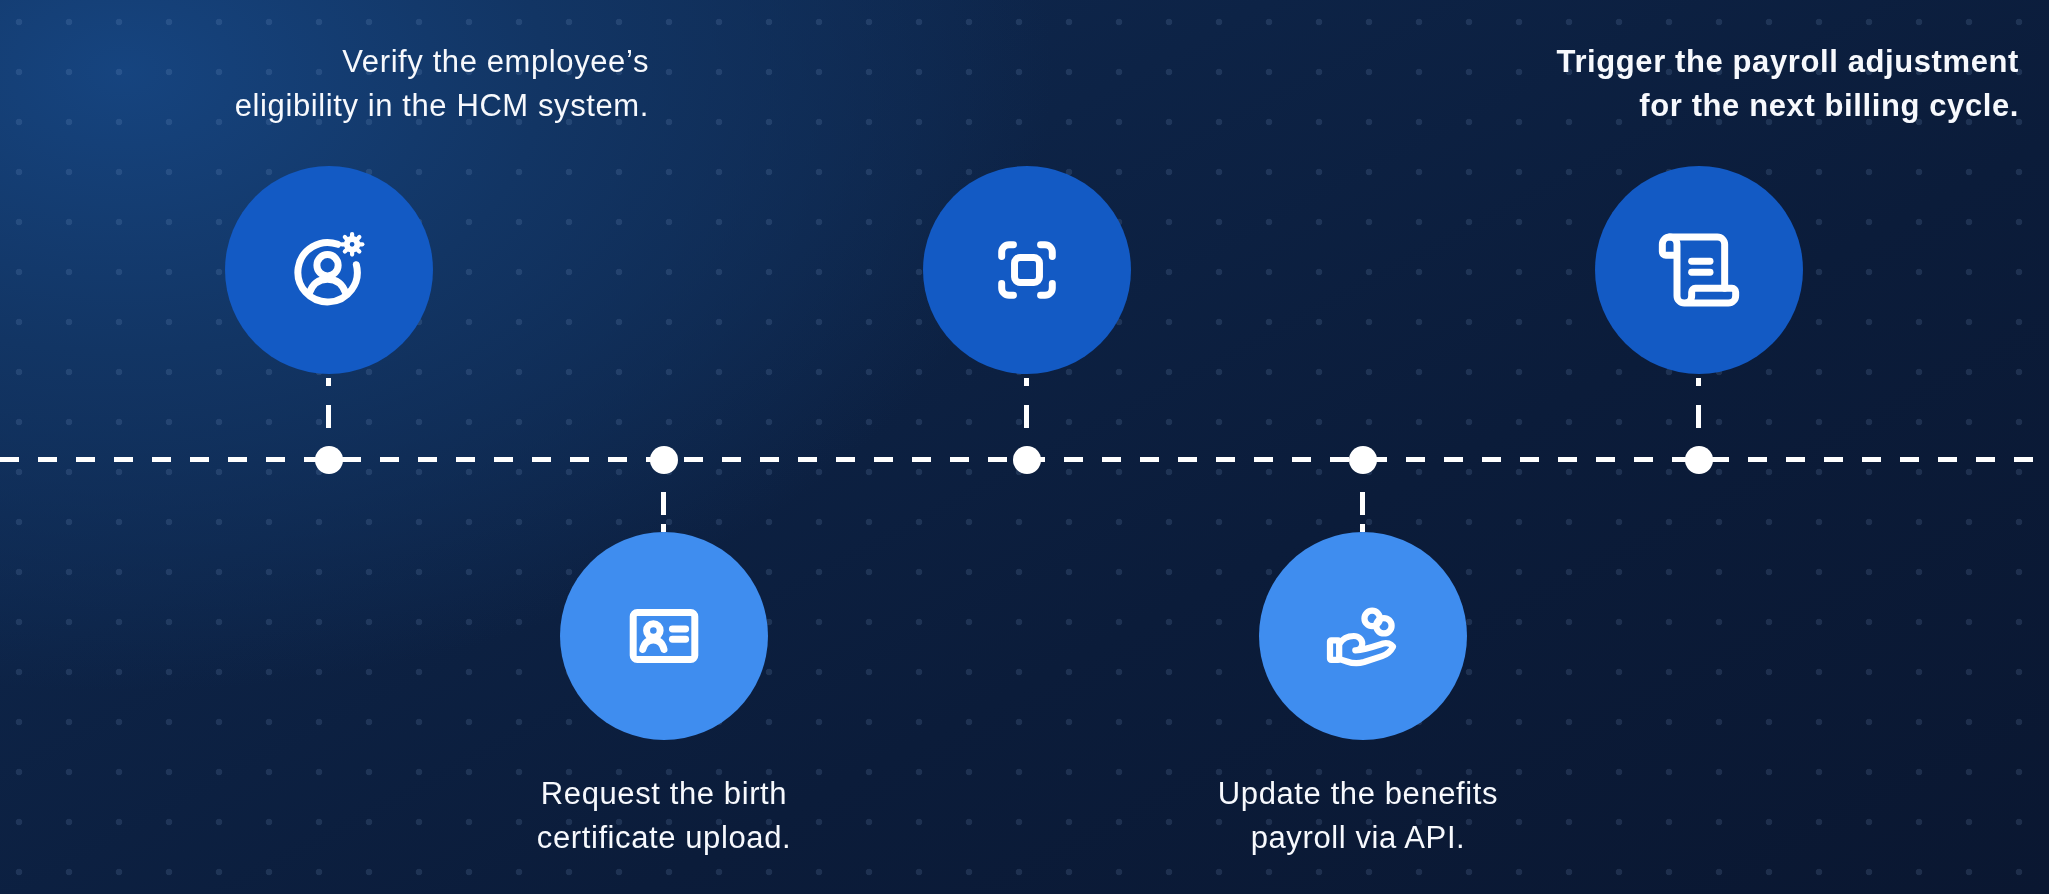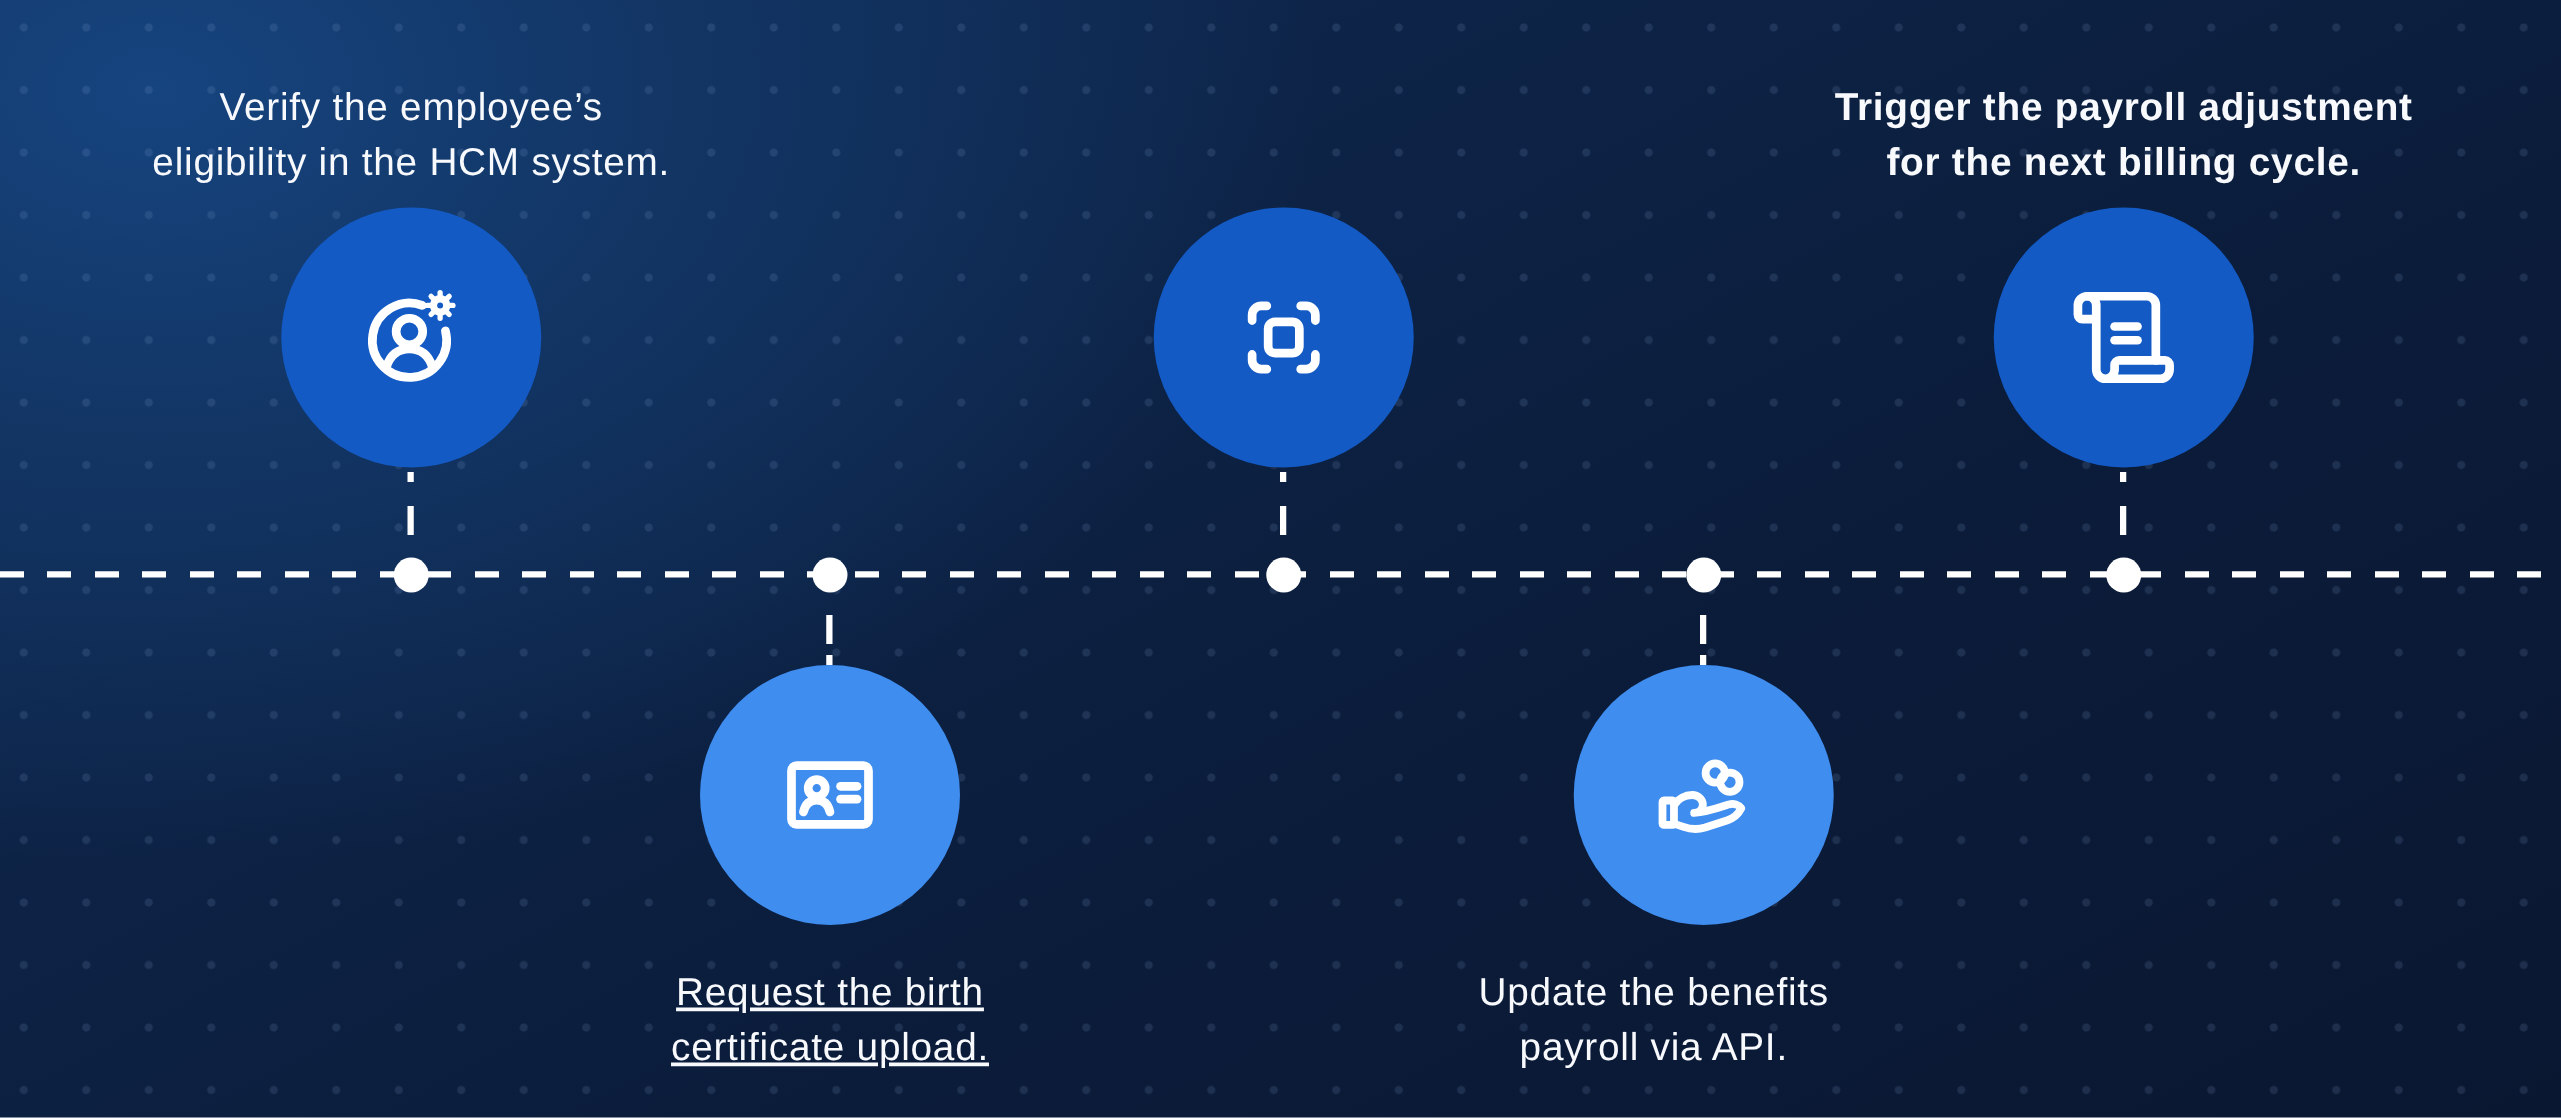--- a/index.html
+++ b/index.html
@@ -60,21 +60,21 @@
   .step-text {
     position: absolute;
     width: 640px;
     text-align: center;
     color: #f7f9fd;
     font-size: 31px;
     font-weight: 500;
     letter-spacing: 0.6px;
     line-height: 44px;
   }
-  .step-text.above { top: 64px; }
+  .step-text.above { top: 40px; text-align: right; }
   .step-text.below { top: 772px; }
   .step-text span { display: block; }
 </style>
 </head>
 <body>
 
 <div class="canvas">
 
   <div class="timeline-line"></div>
 
@@ -117,21 +117,21 @@
 
   <div class="step-circle light" style="left:560px; top:532px;">
     <svg width="88" height="88" viewBox="0 0 24 24" fill="none" stroke="#ffffff" stroke-width="1.9" stroke-linecap="round" stroke-linejoin="round">
       <rect x="3.6" y="5.6" width="16.8" height="12.8" rx="1.1"></rect>
       <circle cx="9.1" cy="10.5" r="1.85"></circle>
       <path d="M6.2 15.7 C6.6 13.9 7.7 13.1 9.1 13.1 C10.5 13.1 11.6 13.9 12 15.7"></path>
       <path d="M14.3 10.1 H17.9"></path>
       <path d="M14.3 12.9 H17.9"></path>
     </svg>
   </div>
-  <div class="step-text below" style="left:344px;text-decoration:underline;">
+  <div class="step-text below" style="left:344px;">
     <span>Request the birth</span>
     <span>certificate upload.</span>
   </div>
 
   <div class="step-text above" style="left:707px;">
   </div>
   <div class="step-circle dark" style="left:923px; top:166px;">
     <svg width="88" height="88" viewBox="0 0 24 24" fill="none" stroke="#ffffff" stroke-width="1.9" stroke-linecap="round" stroke-linejoin="round">
       <path d="M8.3 5.1 H7.1 A2 2 0 0 0 5.1 7.1 V8.3"></path>
       <path d="M15.7 5.1 H16.9 A2 2 0 0 1 18.9 7.1 V8.3"></path>
@@ -142,21 +142,21 @@
   </div>
 
   <div class="step-circle light" style="left:1259px; top:532px;">
     <svg width="88" height="88" viewBox="0 0 24 24" fill="none" stroke="#ffffff" stroke-width="1.7" stroke-linecap="round" stroke-linejoin="round">
       <circle cx="14.5" cy="7.2" r="2.1"></circle>
       <circle cx="17.7" cy="9.2" r="2.1"></circle>
       <rect x="3.0" y="13.2" width="2.5" height="5.3" rx="0.3"></rect>
       <path d="M5.6 14.1 C6.4 12.8 7.9 12 9.5 12 C10.8 12 11.8 12.95 11.8 14.05 C11.8 15.1 10.95 15.9 9.9 15.9 C12.5 15.75 15.2 14.8 17.5 14.05 C18.5 13.75 19.6 14.1 20.2 14.9 C19.6 16.1 18.5 17.05 17.2 17.5 L12.3 19.1 C10.8 19.55 9.1 19.5 7.6 18.95 L5.6 18.3"></path>
     </svg>
   </div>
-  <div class="step-text below" style="left:1003px;">
+  <div class="step-text below" style="left:1038px;">
     <span>Update the benefits</span>
     <span>payroll via API.</span>
   </div>
 
   <div class="step-text above" style="left:1379px;font-weight:bold;">
     <span>Trigger the payroll adjustment</span>
     <span>for the next billing cycle.</span>
   </div>
   <div class="step-circle dark" style="left:1595px; top:166px;">
     <svg width="88" height="88" viewBox="0 0 24 24" fill="none" stroke="#ffffff" stroke-width="1.9" stroke-linecap="round" stroke-linejoin="round">

